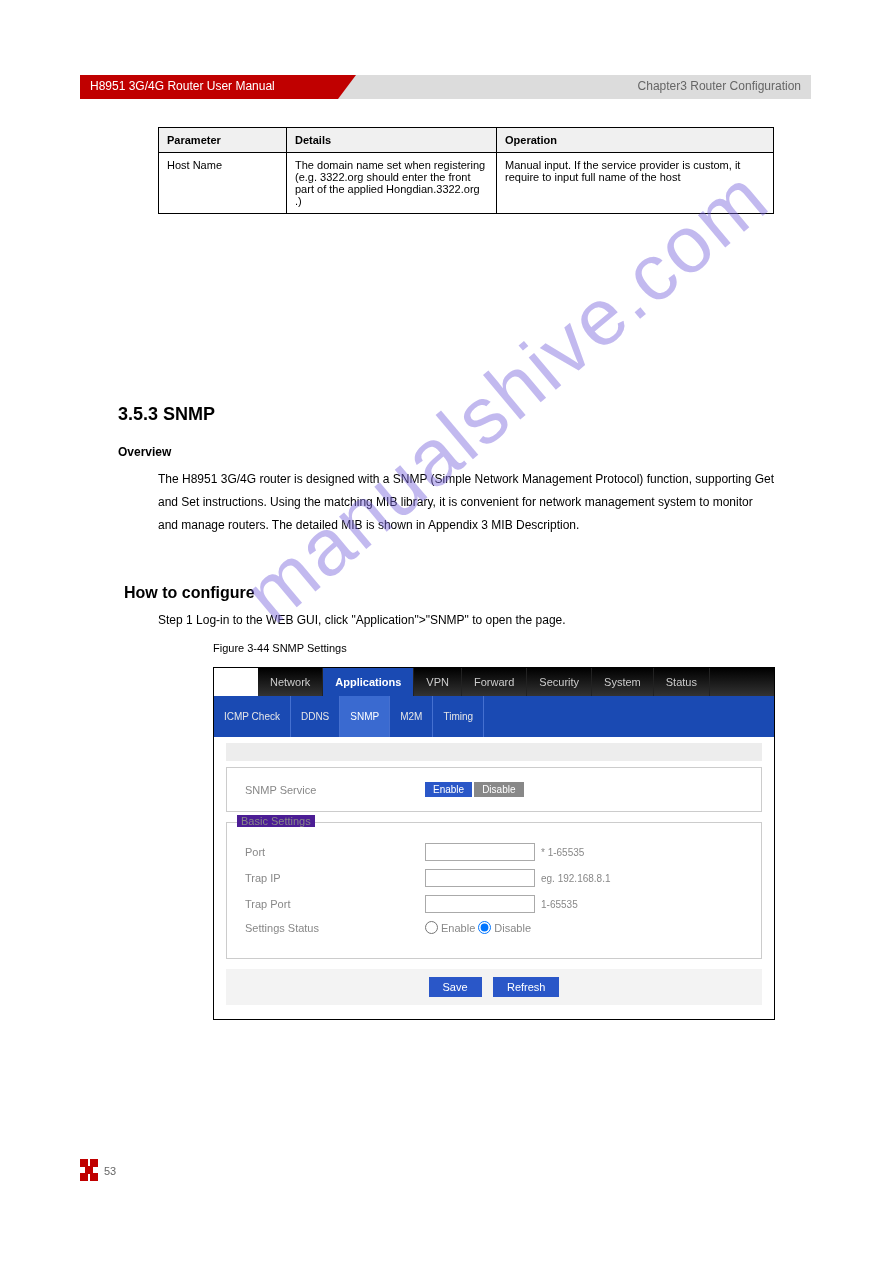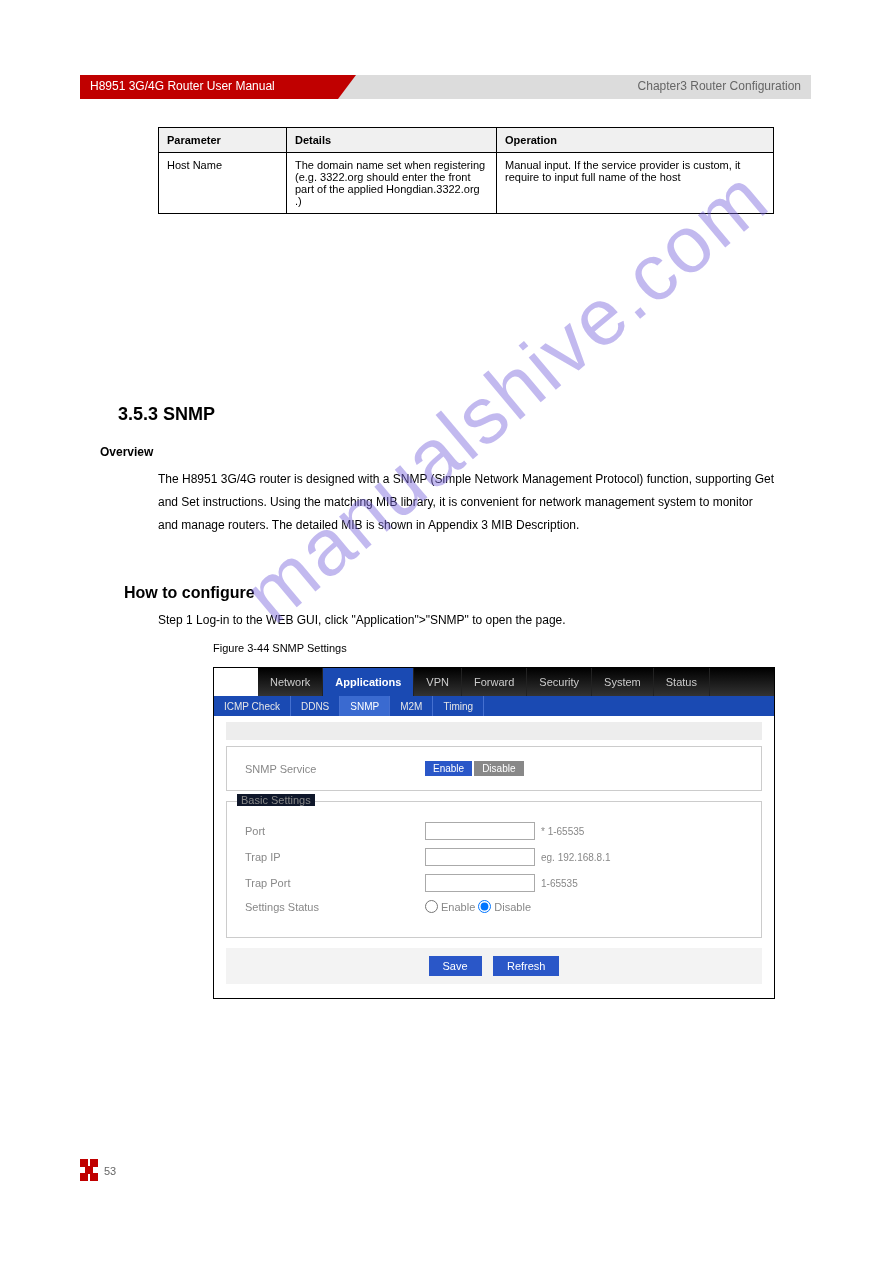--- a/index.html
+++ b/index.html
@@ -91,21 +91,21 @@
   .section-text {
     position: absolute;
     left: 158px;
     right: 118px;
     font-size: 12px;
     color: #000;
     line-height: 1.9;
   }
   .overview-label {
     position: absolute;
-    left: 100px;
+    left: 118px;
     top: 445px;
     font-size: 12px;
     font-weight: bold;
   }
   .config-label {
     position: absolute;
     left: 124px;
     font-size: 16px;
     font-weight: bold;
   }
@@ -148,21 +148,21 @@
     border-right: 1px solid #222;
   }
   .tab-main.active {
     background: #1a4ab3;
     color: #fff;
     font-weight: bold;
   }
   .tabs-sub {
     display: flex;
     background: #1a4ab3;
-    height: 20px;
+    height: 41px;
   }
   .tab-sub {
     padding: 0 10px;
     color: #e6e6e6;
     font-size: 10px;
     display: flex;
     align-items: center;
     cursor: pointer;
     border-right: 1px solid #4570d0;
   }
@@ -200,21 +200,21 @@
   .fieldset {
     margin: 10px 12px;
     border: 1px solid #ccc;
     padding: 12px 18px 16px 18px;
     position: relative;
   }
   .fieldset-legend {
     position: absolute;
     top: -8px;
     left: 10px;
-    background: #0f172a;
+    background: #4c1d95;
     padding: 0 4px;
     font-size: 11px;
     color: #888;
   }
   .form-row {
     display: flex;
     align-items: center;
     margin: 8px 0;
     font-size: 11px;
     color: #888;

